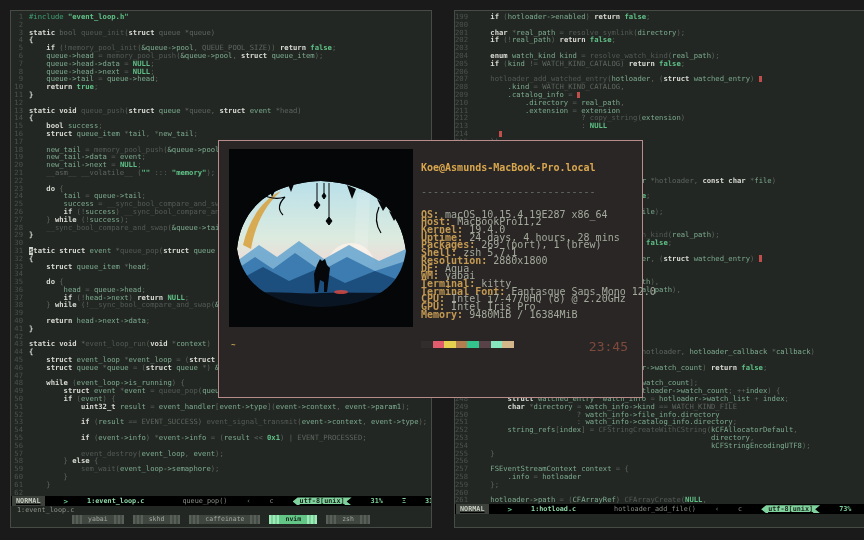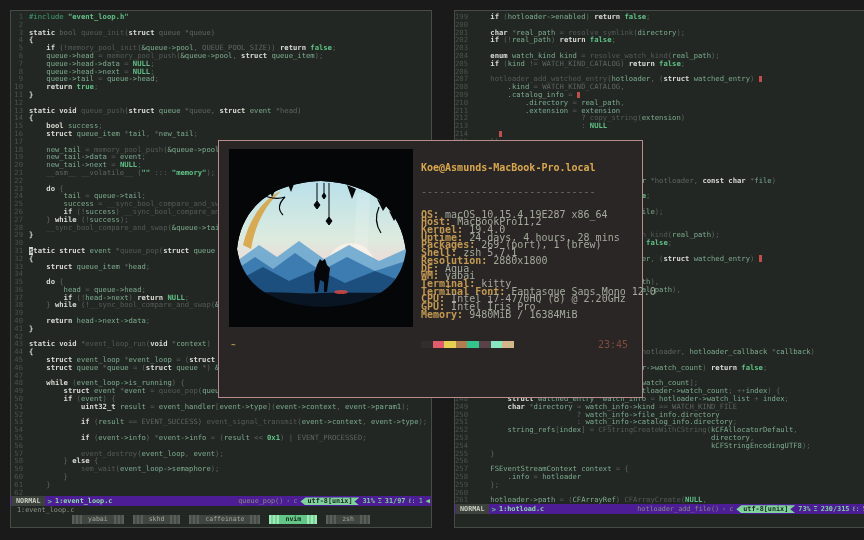--- a/index.html
+++ b/index.html
@@ -14,22 +14,22 @@
   .cline{display:flex;height:7.8px;line-height:7.8px;font-size:7.2px;white-space:pre;}
   .ln{width:18px;flex:0 0 auto;text-align:right;padding-right:6px;color:#4a524c;}
   .tk-k{color:#d7dad2;font-weight:bold;}
   .tk-i{color:#7cab8e;}
   .tk-d{color:#5d655e;}
   .tk-f{color:#535b55;}
   .tk-s{color:#5fc085;font-weight:bold;}
   .tk-p{color:#3fa273;}
   .tk-r{display:inline-block;width:3.5px;height:6.4px;background:#c04f4c;align-self:center;}
   .tk-c{background:#ced1c9;color:#232724;}
-  .statusline{height:10px;flex:0 0 auto;background:#4c1d95;display:flex;align-items:center;
-              font-size:6.8px;gap:3px;padding:0 1px;white-space:pre;}
+  .statusline{height:10px;flex:0 0 auto;background:#000000;display:flex;align-items:center;
+              font-size:6.8px;gap:19px;padding:0 1px;white-space:pre;text-decoration:underline;}
   .mode{background:#3c413c;color:#c9cec3;font-weight:bold;padding:0 4px;height:100%;
         display:flex;align-items:center;}
   .chev{color:#6fcf93;font-weight:bold;font-size:7.5px;}
   .fname{color:#8fd8a8;font-weight:bold;}
   .spacer{flex:1;}
   .ctx{color:#868c84;}
   .sep{color:#6b8f79;}
   .pill{background:#7fd29b;color:#1c271f;font-weight:bold;padding:0 7px;height:8px;
         line-height:8px;clip-path:polygon(5px 0,100% 0,calc(100% - 5px) 50%,100% 100%,5px 100%,0 50%);text-align:right;}
   .stats{color:#7fd29b;font-weight:bold;}
@@ -47,21 +47,21 @@
             border:1.5px solid #b98c8c;}
   .art{position:absolute;left:10px;top:8px;width:184px;height:178px;display:block;}
   .neofetch{position:absolute;left:202px;top:8px;font-size:10px;line-height:7.7px;white-space:pre;}
   .nf-title{color:#d8a74e;font-weight:bold;}
   .nf-sep{color:#6b6f68;}
   .nf-lab{color:#c29952;font-weight:bold;text-align:center;}
   .nf-val{color:#a3aa9b;}
   .palette{display:flex;margin-top:7px;}
   .sw{width:11.6px;height:7px;}
   .prompt{position:absolute;left:12px;top:199px;color:#cdb44e;font-size:7.5px;font-weight:bold;}
-  .clock{position:absolute;right:14px;top:198px;color:#7e4a3c;font-size:10px;}
+  .clock{position:absolute;right:14px;top:198px;color:#7e4a3c;font-size:13px;}
 </style>
 </head>
 <body>
 
 <div class="desktop">
 
   <div class="pane" id="pane-left">
     <div class="code" id="code-left">
         <div class="cline"><span class="ln">1</span><span class="tk-p">#include</span><span class="tk-s"> "event_loop.h"</span></div>
         <div class="cline"><span class="ln">2</span></div>

